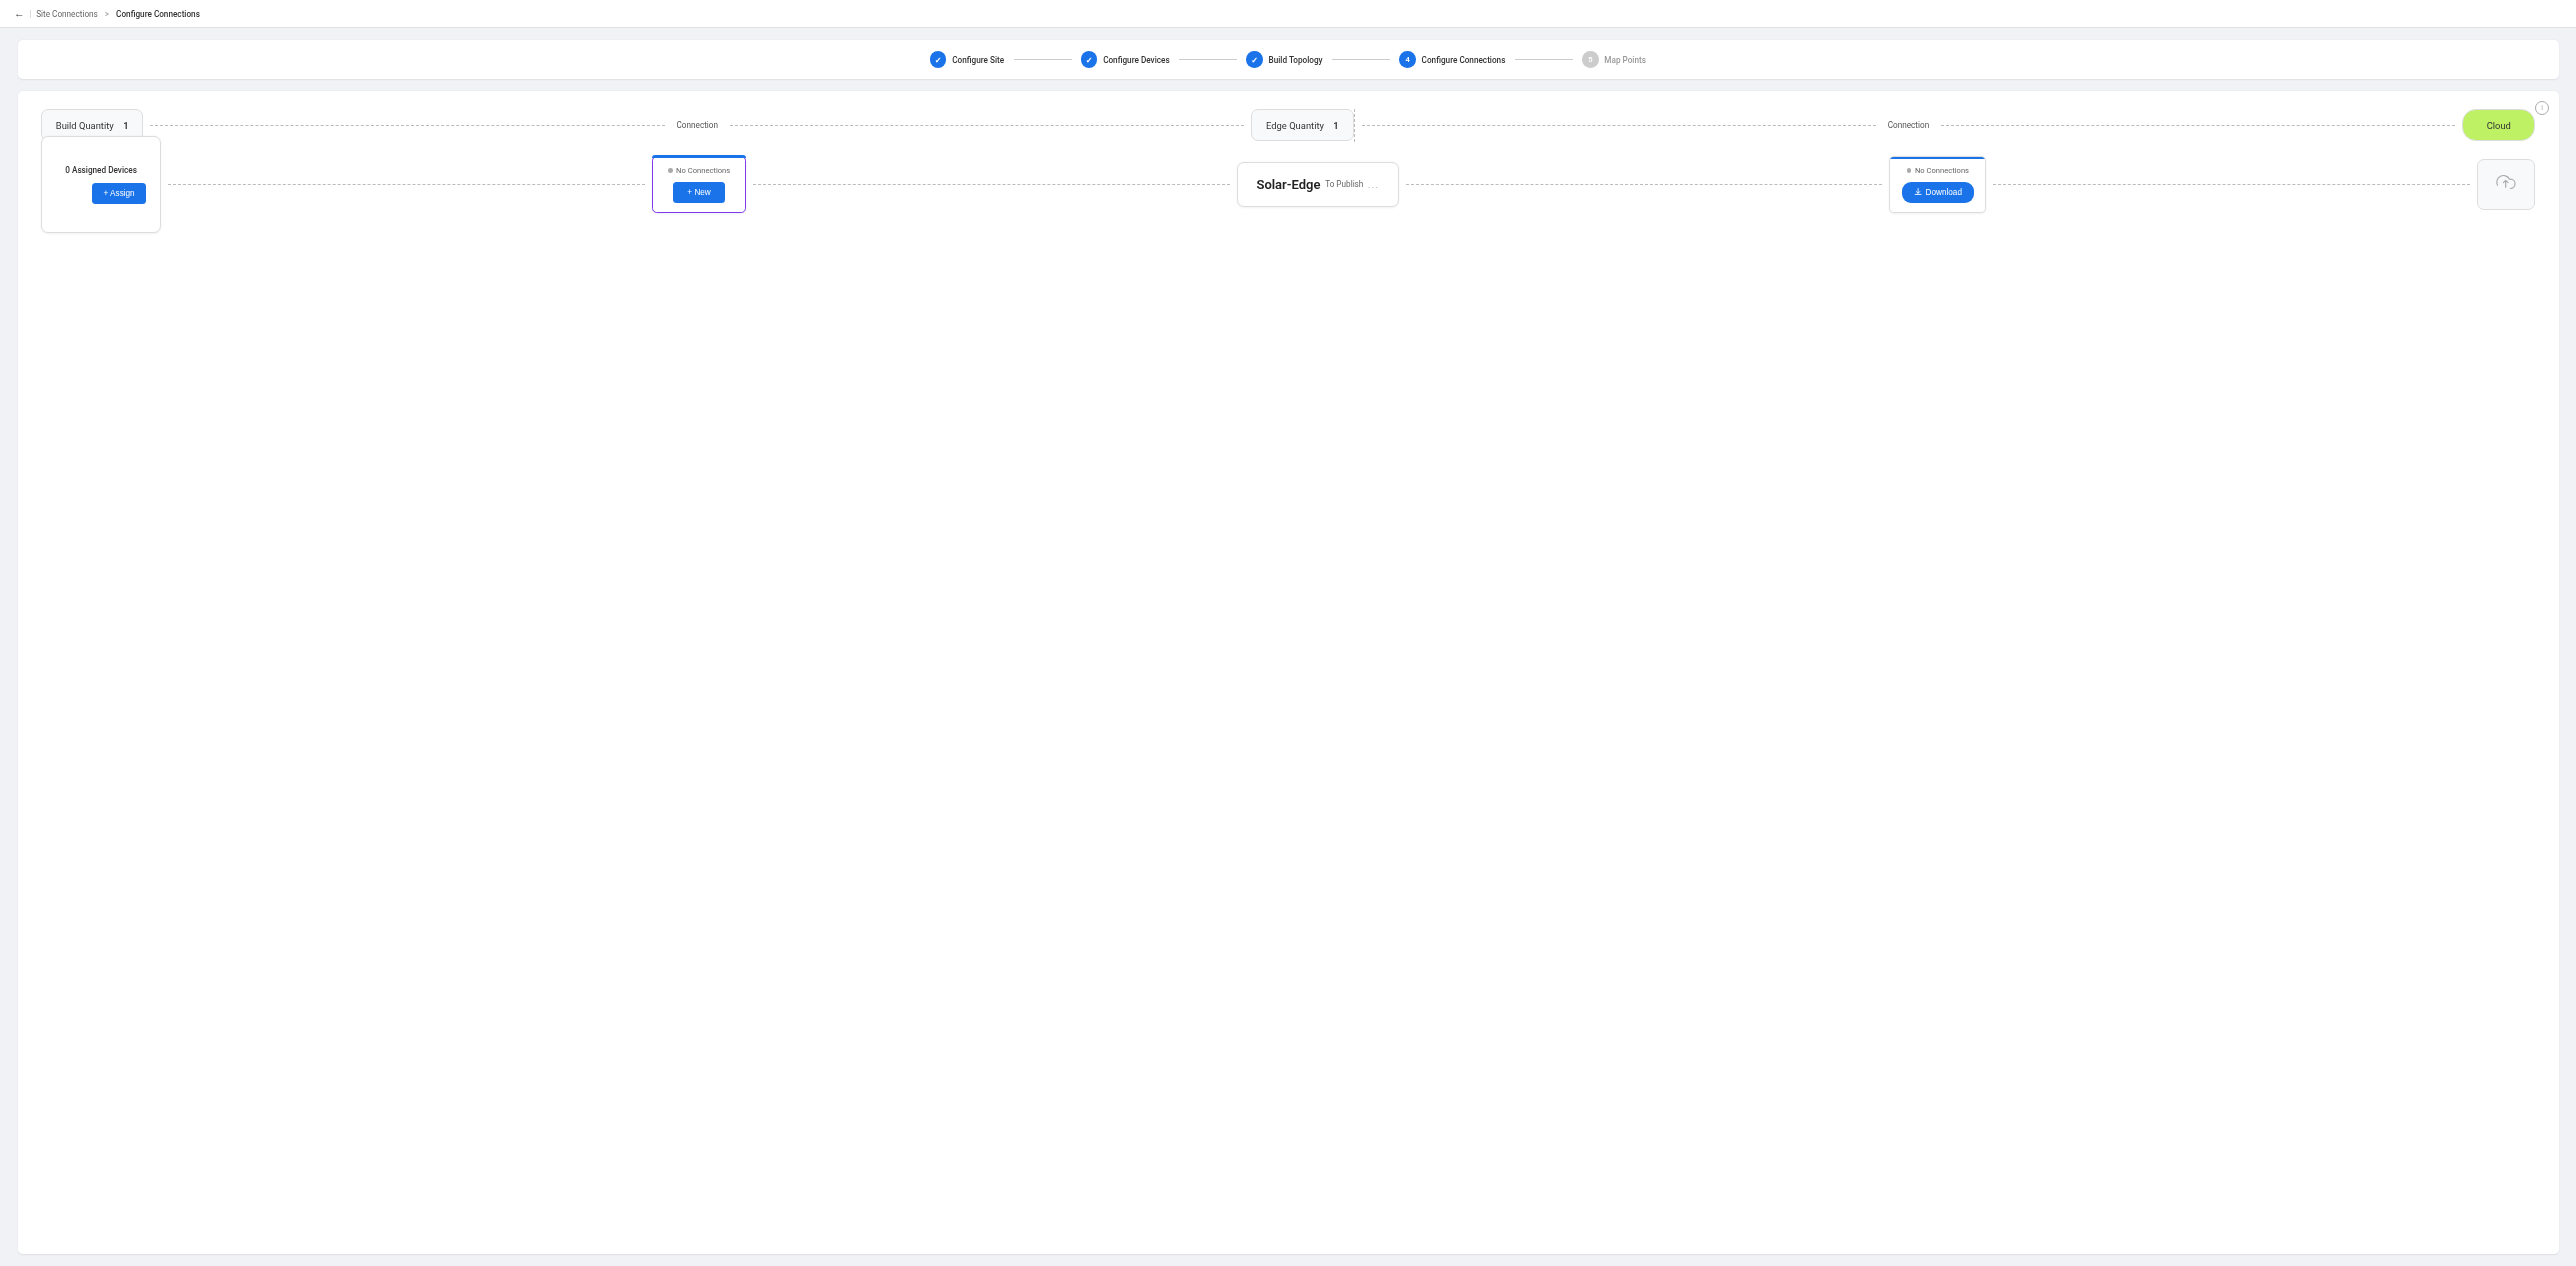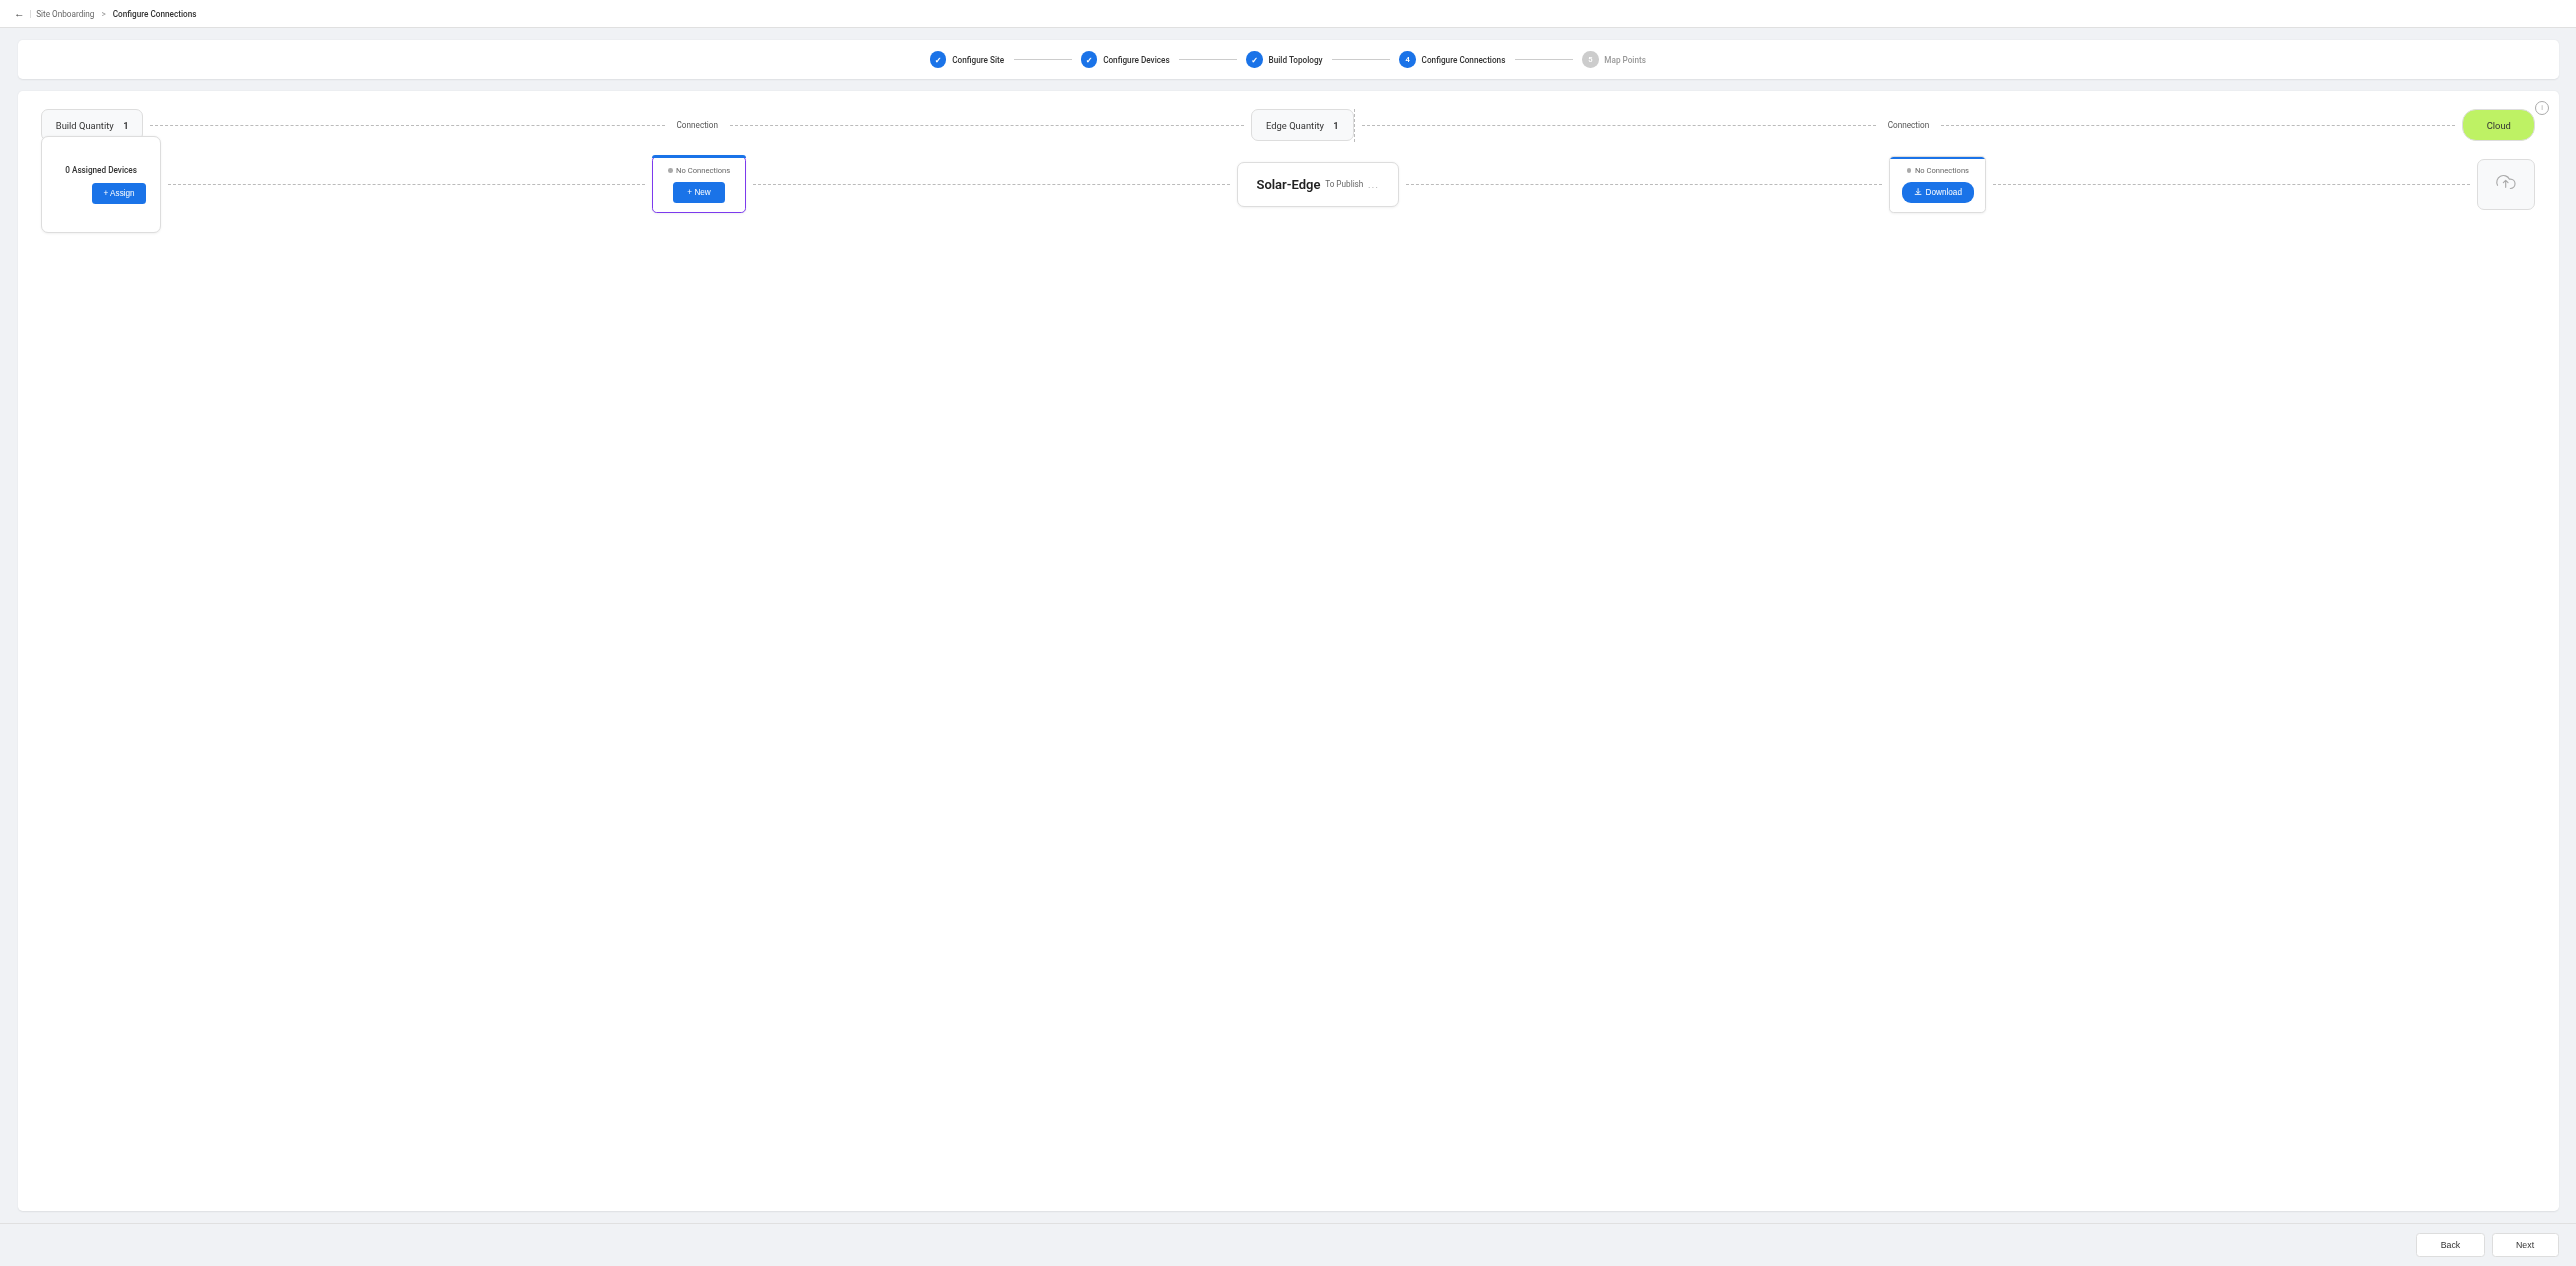--- a/index.html
+++ b/index.html
@@ -411,21 +411,21 @@
     }
   </style>
 </head>
 <body>
 
 <div class="page-wrapper">
 
   <div class="top-nav">
     <span class="back-arrow">←</span>
     <span class="nav-divider">|</span>
-    <span class="nav-breadcrumb">Site Onboarding</span>
+    <span class="nav-breadcrumb">Site Connections</span>
     <span class="nav-separator">&gt;</span>
     <span class="nav-current">Configure Connections</span>
   </div>
 
   <div class="main-content">
 
     <div class="steps-container">
 
       <div class="step">
         <div class="step-circle completed">
@@ -555,19 +555,15 @@
             </svg>
           </span>
         </div>
 
       </div>
 
     </div>
 
   </div>
 
-  <div class="footer">
-    <button class="footer-btn">Back</button>
-    <button class="footer-btn primary">Next</button>
-  </div>
 
 </div>
 
 
 </body></html>

